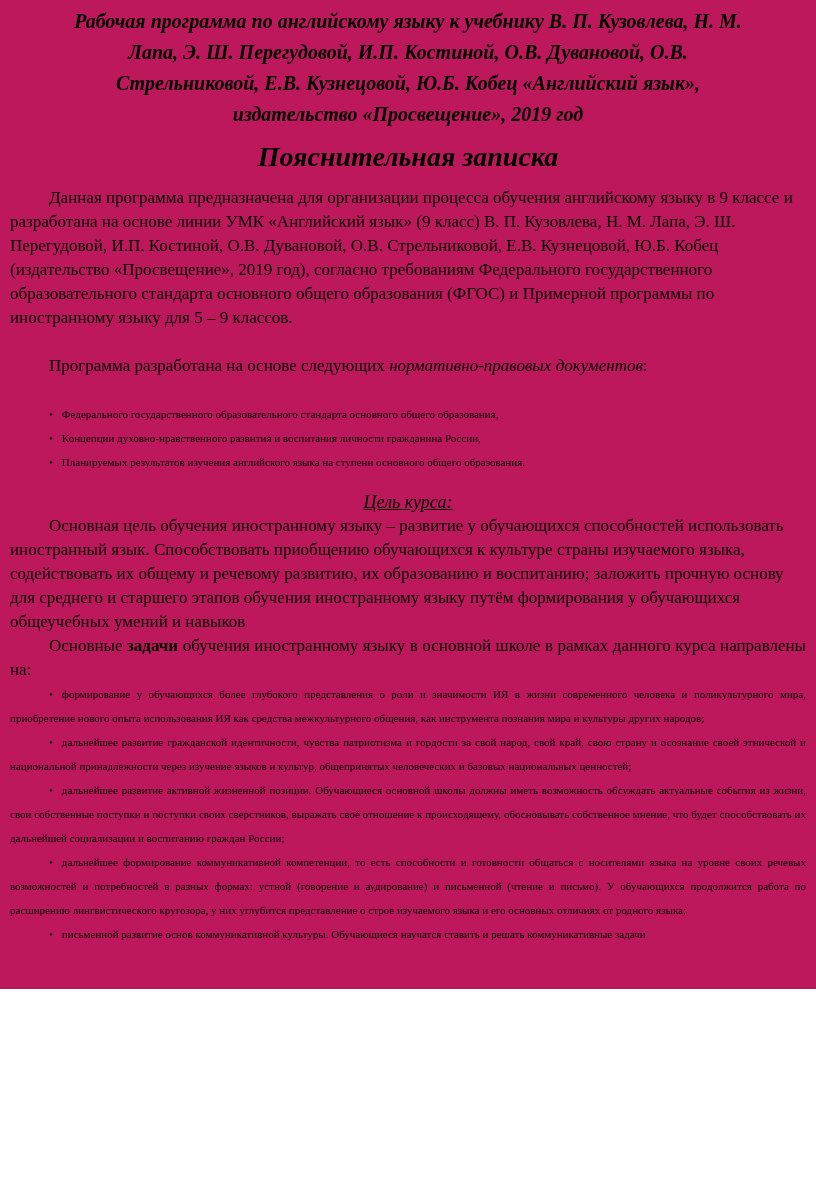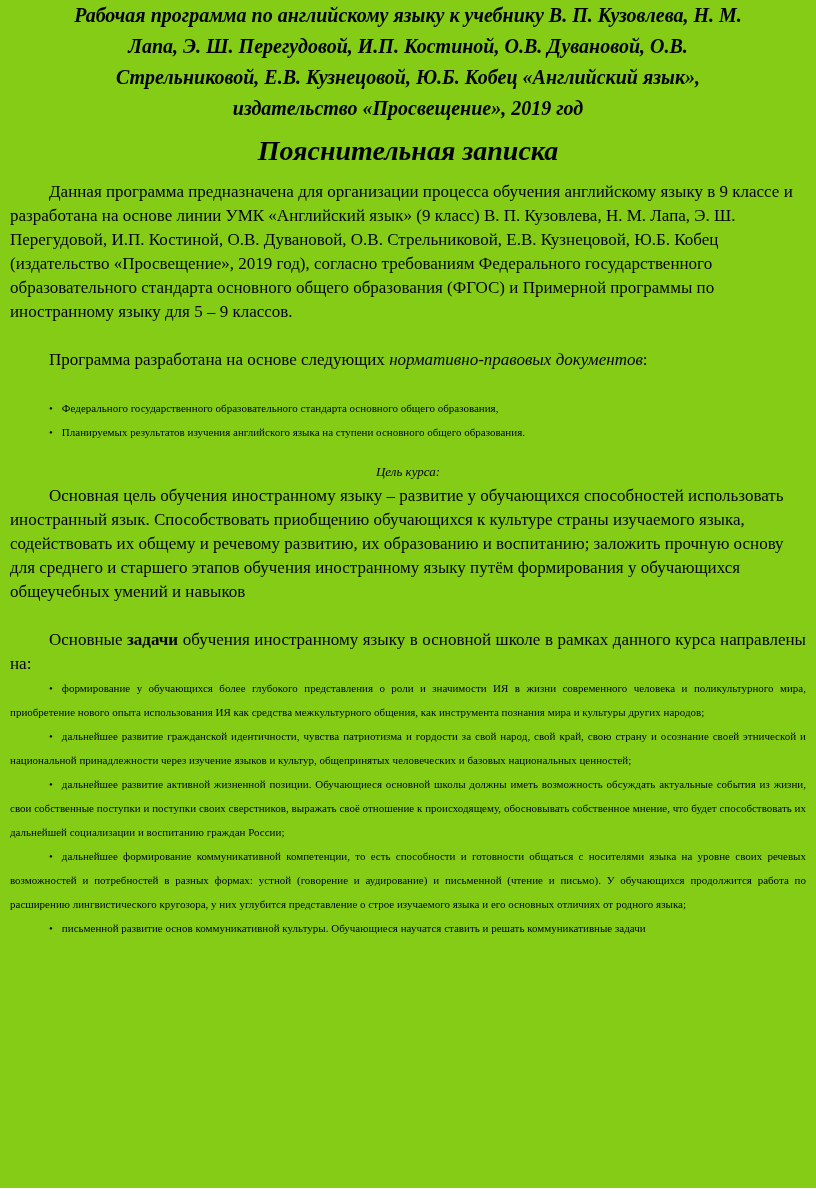--- a/index.html
+++ b/index.html
@@ -4,25 +4,25 @@
 <style>
   * { margin: 0; padding: 0; box-sizing: border-box; }
   html, body { background: #ffffff; }
   body {
     font-family: "Liberation Serif", "DejaVu Serif", serif;
     color: #000000;
     -webkit-font-smoothing: antialiased;
   }
   .page {
     width: 816px;
-    height: 1188px;
+    height: 989px;
     margin: 0 auto;
-    background: #84cc16;
+    background: #be185d;
     overflow: hidden;
-    padding: 0 10px 0 10px;
+    padding: 6px 10px 0 10px;
     position: relative;
   }
   .doc-title {
     font-size: 20px;
     line-height: 31px;
     font-weight: bold;
     font-style: italic;
     text-align: center;
     padding: 0 52px;
   }
@@ -33,29 +33,30 @@
     font-style: italic;
     text-align: center;
     margin-top: 12px;
   }
   .para {
     font-size: 17px;
     line-height: 24px;
     text-align: left;
   }
   .indent { text-indent: 39px; }
-  .just { text-align: justify; margin-top: 24px; }
+  .just { text-align: justify; }
   .mt-line { margin-top: 24px; }
   .mt-head { margin-top: 14px; }
   .goal-heading {
-    font-size: 13px;
+    font-size: 18px;
     line-height: 24px;
     font-style: italic;
     text-align: center;
     margin-top: 16px;
+    text-decoration: underline;
   }
   .bullet-item {
     font-size: 11px;
     line-height: 24px;
     text-indent: 39px;
   }
   .list-just .bullet-item { text-align: justify; }
   .bullet { margin-right: 9px; }
   em { }
   b, .bold { font-weight: bold; }
@@ -70,20 +71,21 @@
   <h2 class="section-heading">Пояснительная записка</h2>
 
   <p class="para indent mt-head">Данная программа предназначена для организации процесса обучения английскому языку в 9 классе и разработана на основе линии УМК «Английский язык» (9 класс) В. П. Кузовлева, Н. М. Лапа, Э. Ш. Перегудовой, И.П. Костиной, О.В. Дувановой, О.В. Стрельниковой, Е.В. Кузнецовой, Ю.Б. Кобец (издательство «Просвещение», 2019 год), согласно требованиям Федерального государственного образовательного стандарта основного общего образования (ФГОС) и Примерной программы по иностранному языку для 5 – 9 классов.</p>
 
   <p class="para indent mt-line"><span>Программа разработана на основе следующих </span><em>нормативно-правовых документов</em><span>:</span></p>
 
   <div class="mt-line">
 
       <div class="bullet-item"><span class="bullet">•</span><span>Федерального государственного образовательного стандарта основного общего образования,</span></div>
 
+      <div class="bullet-item"><span class="bullet">•</span><span>Концепции духовно-нравственного развития и воспитания личности гражданина России,</span></div>
 
       <div class="bullet-item"><span class="bullet">•</span><span>Планируемых результатов изучения английского языка на ступени основного общего образования.</span></div>
     </div>
 
   <p class="goal-heading">Цель курса:</p>
 
   <p class="para indent">Основная цель обучения иностранному языку – развитие у обучающихся способностей использовать иностранный язык. Способствовать приобщению обучающихся к культуре страны изучаемого языка, содействовать их общему и речевому развитию, их образованию и воспитанию; заложить прочную основу для среднего и старшего этапов обучения иностранному языку путём формирования у обучающихся общеучебных умений и навыков</p>
 
   <p class="para indent just"><span>Основные </span><b>задачи</b><span> обучения иностранному языку в основной школе в рамках данного курса направлены на:</span></p>
 

